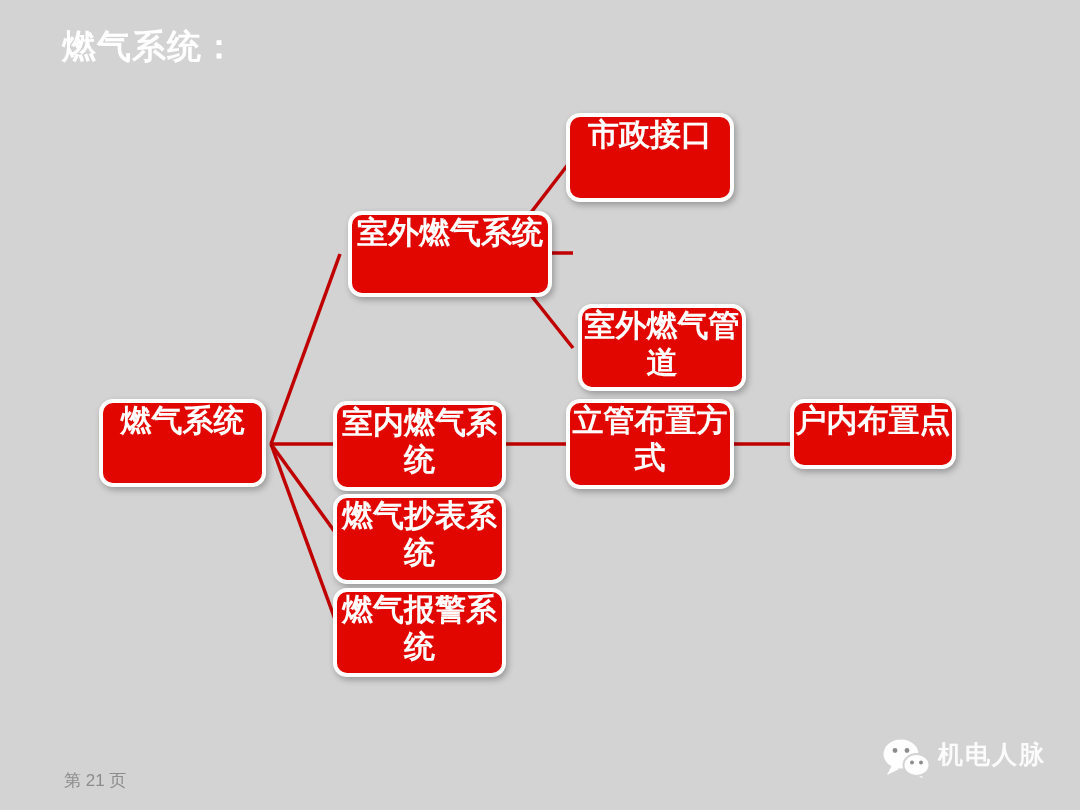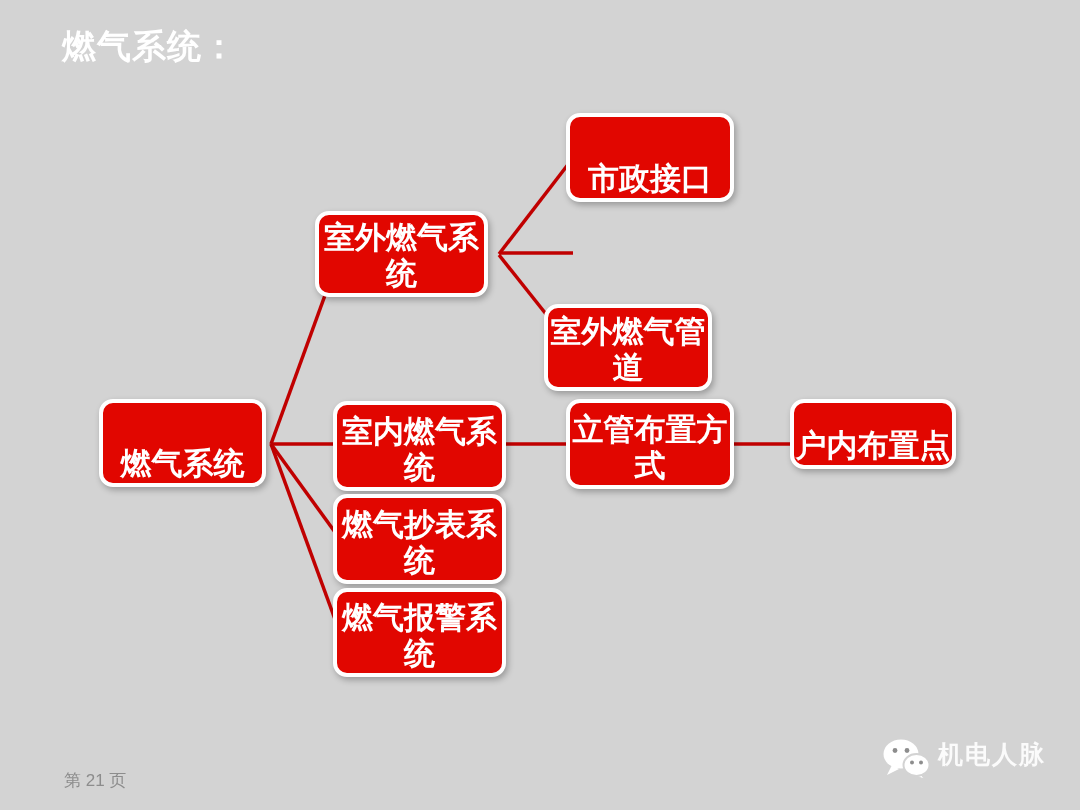--- a/index.html
+++ b/index.html
@@ -47,21 +47,21 @@
   .node{
     position:absolute;
     background:var(--node_fill);
     border:4px solid var(--node_border);
     border-radius:14px;
     color:var(--node_text);
     font-size:31px;
     font-weight:bold;
     line-height:1.18;
     display:flex;
-    align-items:flex-end;
+    align-items:flex-start;
     justify-content:center;
     text-align:center;
     box-shadow:2px 3px 6px rgba(0,0,0,0.28);
     padding:0 1px;
   }
   .node.nowrap{white-space:nowrap;}
   .page-number{
     position:absolute;
     left:64px;top:769px;
     font-size:17px;
@@ -99,42 +99,42 @@
     <line x1="499" y1="253" x2="573" y2="253"></line>
     <line x1="499" y1="255" x2="573" y2="348"></line>
     <line x1="499" y1="444" x2="573" y2="444"></line>
     <line x1="727" y1="444" x2="797" y2="444"></line>
   </svg>
 
   <div class="node nowrap" style="left:99px;top:399px;width:167px;height:88px">
     <span>燃气系统</span>
   </div>
 
-  <div class="node" style="left:315px;top:211px;width:173px;height:86px">
+  <div class="node" style="left:348px;top:211px;width:204px;height:86px">
     <span>室外燃气系统</span>
   </div>
 
   <div class="node" style="left:333px;top:401px;width:173px;height:90px">
     <span>室内燃气系统</span>
   </div>
 
   <div class="node" style="left:333px;top:494px;width:173px;height:90px">
     <span>燃气抄表系统</span>
   </div>
 
   <div class="node" style="left:333px;top:588px;width:173px;height:89px">
     <span>燃气报警系统</span>
   </div>
 
   <div class="node nowrap" style="left:566px;top:113px;width:168px;height:89px">
     <span>市政接口</span>
   </div>
 
 
-  <div class="node" style="left:544px;top:304px;width:168px;height:87px">
+  <div class="node" style="left:578px;top:304px;width:168px;height:87px">
     <span>室外燃气管道</span>
   </div>
 
   <div class="node" style="left:566px;top:399px;width:168px;height:90px">
     <span>立管布置方式</span>
   </div>
 
   <div class="node nowrap" style="left:790px;top:399px;width:166px;height:70px">
     <span>户内布置点</span>
   </div>

